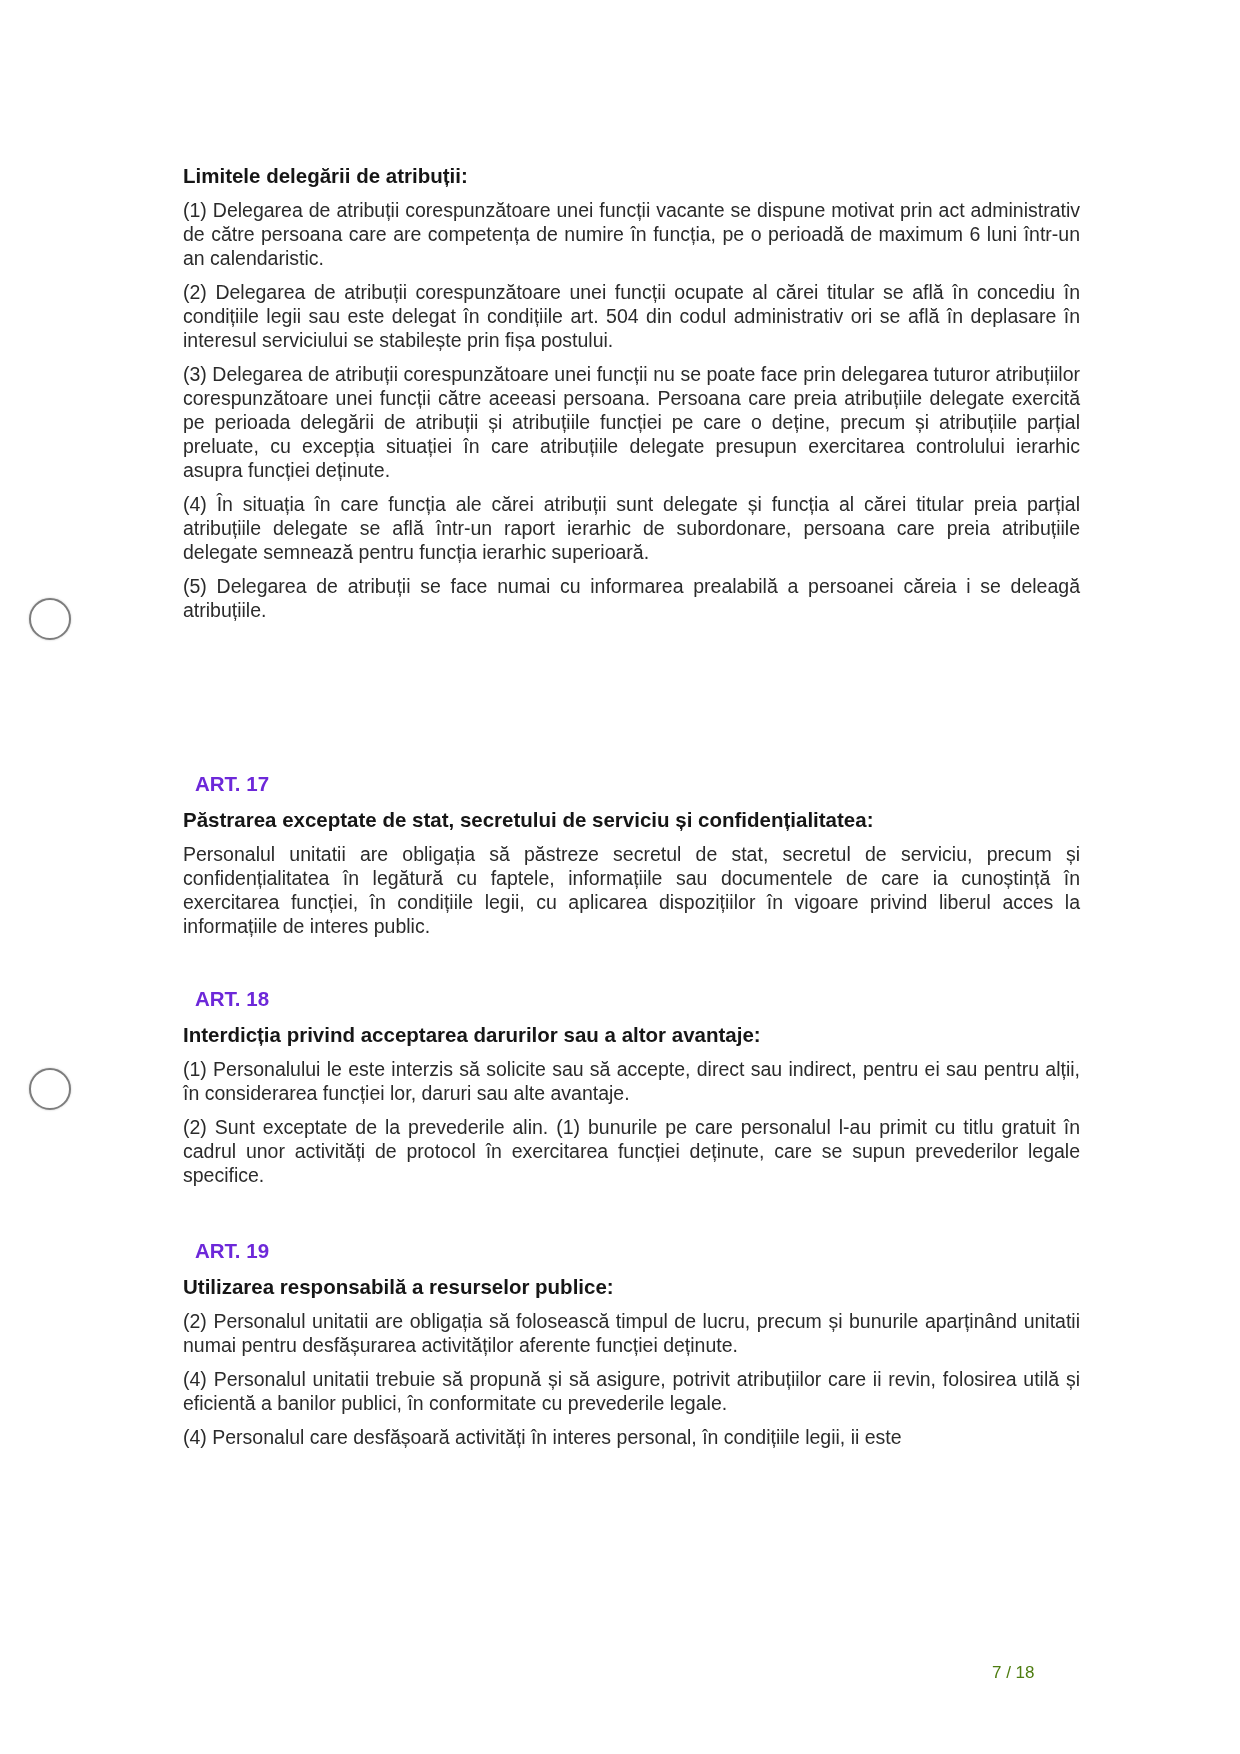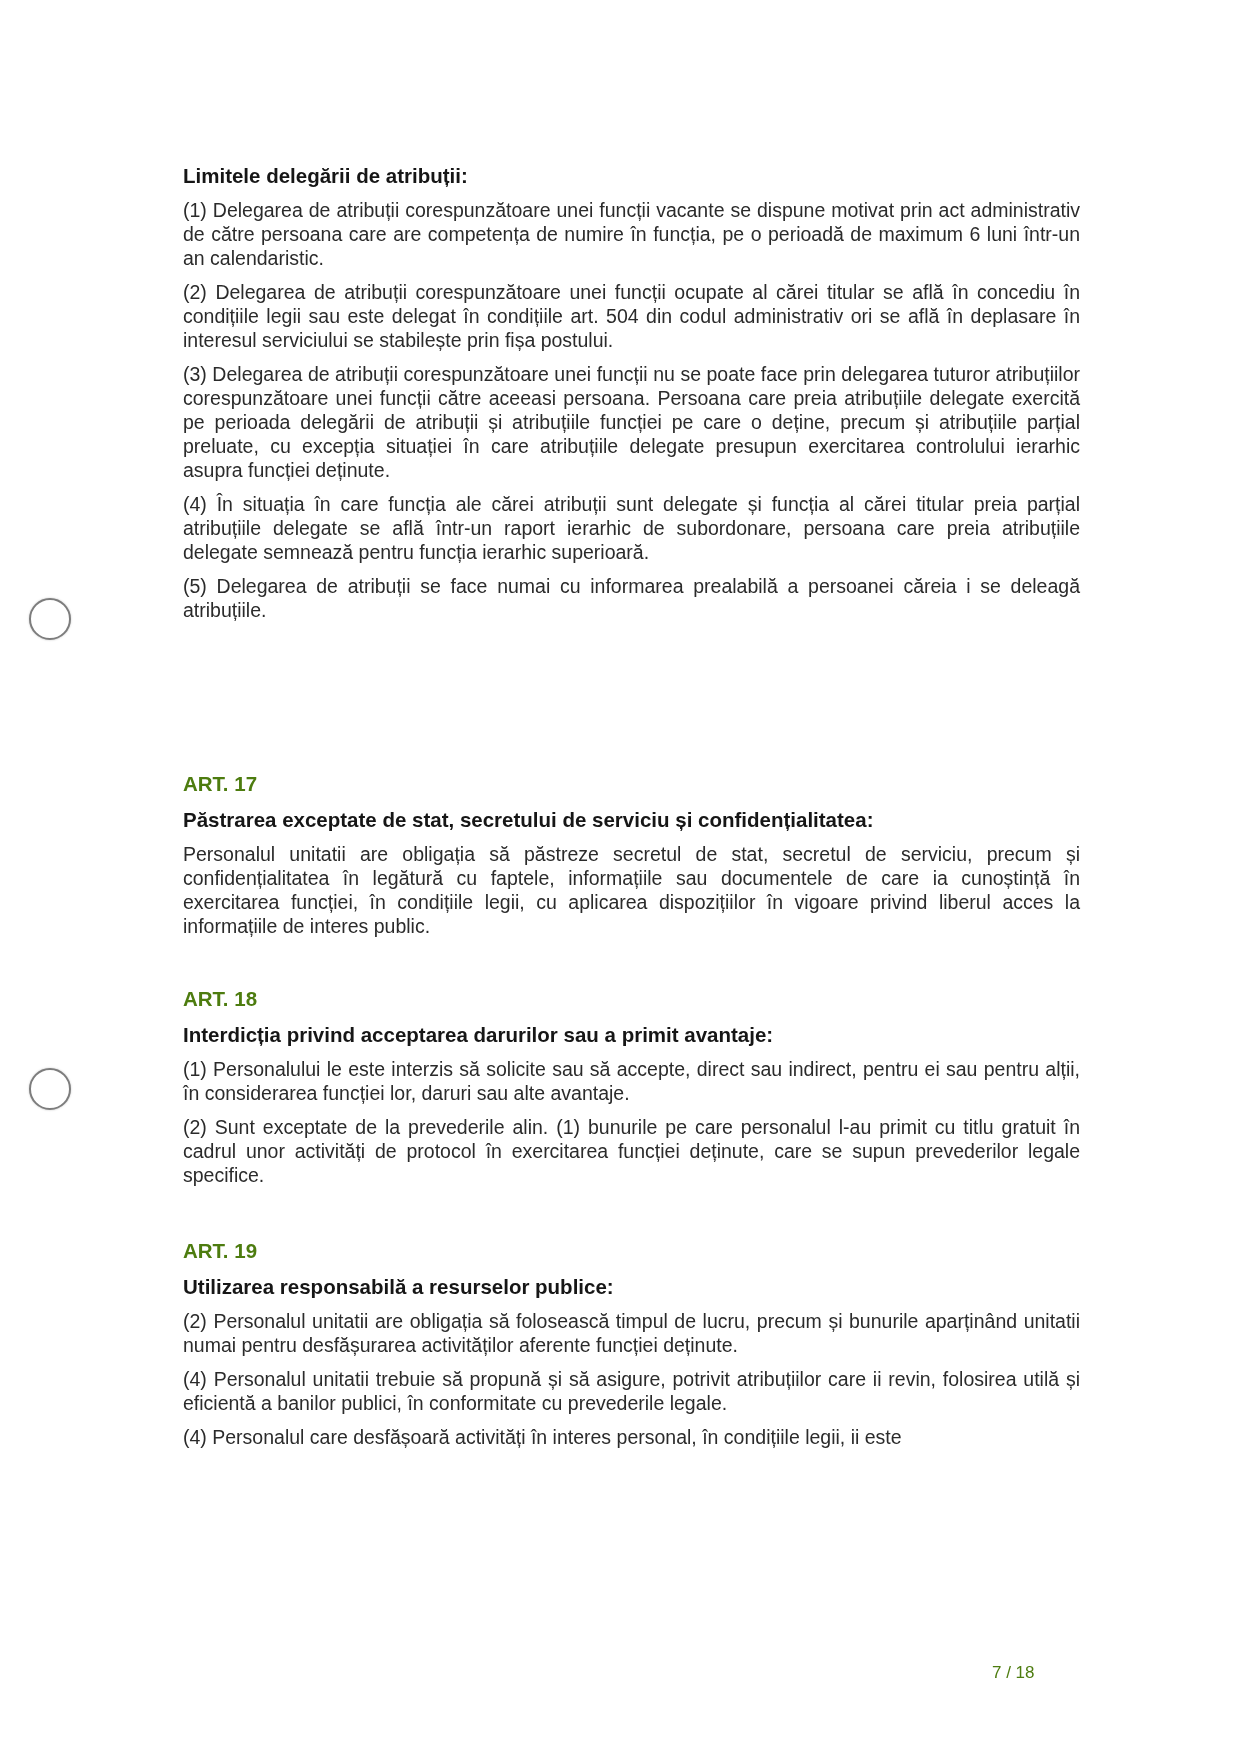--- a/index.html
+++ b/index.html
@@ -14,25 +14,25 @@
   .sec{
     position:absolute;
     left:183px;
     width:897px;
   }
   .sec-1{top:162px;}
   .sec-2{top:770px;}
   .sec-3{top:985px;}
   .sec-4{top:1237px;}
   .art{
-    margin:0 0 8px 0;
+    margin:0 0 8px 12px;
     font-size:20.5px;
     line-height:28px;
     font-weight:bold;
-    color:#4d7c0f;
+    color:#6d28d9;
   }
   .sub{
     margin:0 0 8px 0;
     font-size:20.5px;
     line-height:28px;
     font-weight:bold;
     color:#161616;
   }
   .para{
     margin:0 0 10px 0;
@@ -78,21 +78,21 @@
   </section>
 
   <section class="sec sec-2">
     <h2 class="art">ART. 17</h2>
     <h3 class="sub">Păstrarea exceptate de stat, secretului de serviciu și confidențialitatea:</h3>
     <p class="para">Personalul unitatii are obligația să păstreze secretul de stat, secretul de serviciu, precum și confidențialitatea în legătură cu faptele, informațiile sau documentele de care ia cunoștință în exercitarea funcției, în condițiile legii, cu aplicarea dispozițiilor în vigoare privind liberul acces la informațiile de interes public.</p>
   </section>
 
   <section class="sec sec-3">
     <h2 class="art">ART. 18</h2>
-    <h3 class="sub">Interdicția privind acceptarea darurilor sau a primit avantaje:</h3>
+    <h3 class="sub">Interdicția privind acceptarea darurilor sau a altor avantaje:</h3>
     <p class="para">(1) Personalului le este interzis să solicite sau să accepte, direct sau indirect, pentru ei sau pentru alții, în considerarea funcției lor, daruri sau alte avantaje.</p>
     <p class="para">(2) Sunt exceptate de la prevederile alin. (1) bunurile pe care personalul l-au primit cu titlu gratuit în cadrul unor activități de protocol în exercitarea funcției deținute, care se supun prevederilor legale specifice.</p>
   </section>
 
   <section class="sec sec-4">
     <h2 class="art">ART. 19</h2>
     <h3 class="sub">Utilizarea responsabilă a resurselor publice:</h3>
     <p class="para">(2) Personalul unitatii are obligația să folosească timpul de lucru, precum și bunurile aparținând unitatii numai pentru desfășurarea activităților aferente funcției deținute.</p>
     <p class="para">(4) Personalul unitatii trebuie să propună și să asigure, potrivit atribuțiilor care ii revin, folosirea utilă și eficientă a banilor publici, în conformitate cu prevederile legale.</p>
     <p class="para">(4) Personalul care desfășoară activități în interes personal, în condițiile legii, ii este</p>

